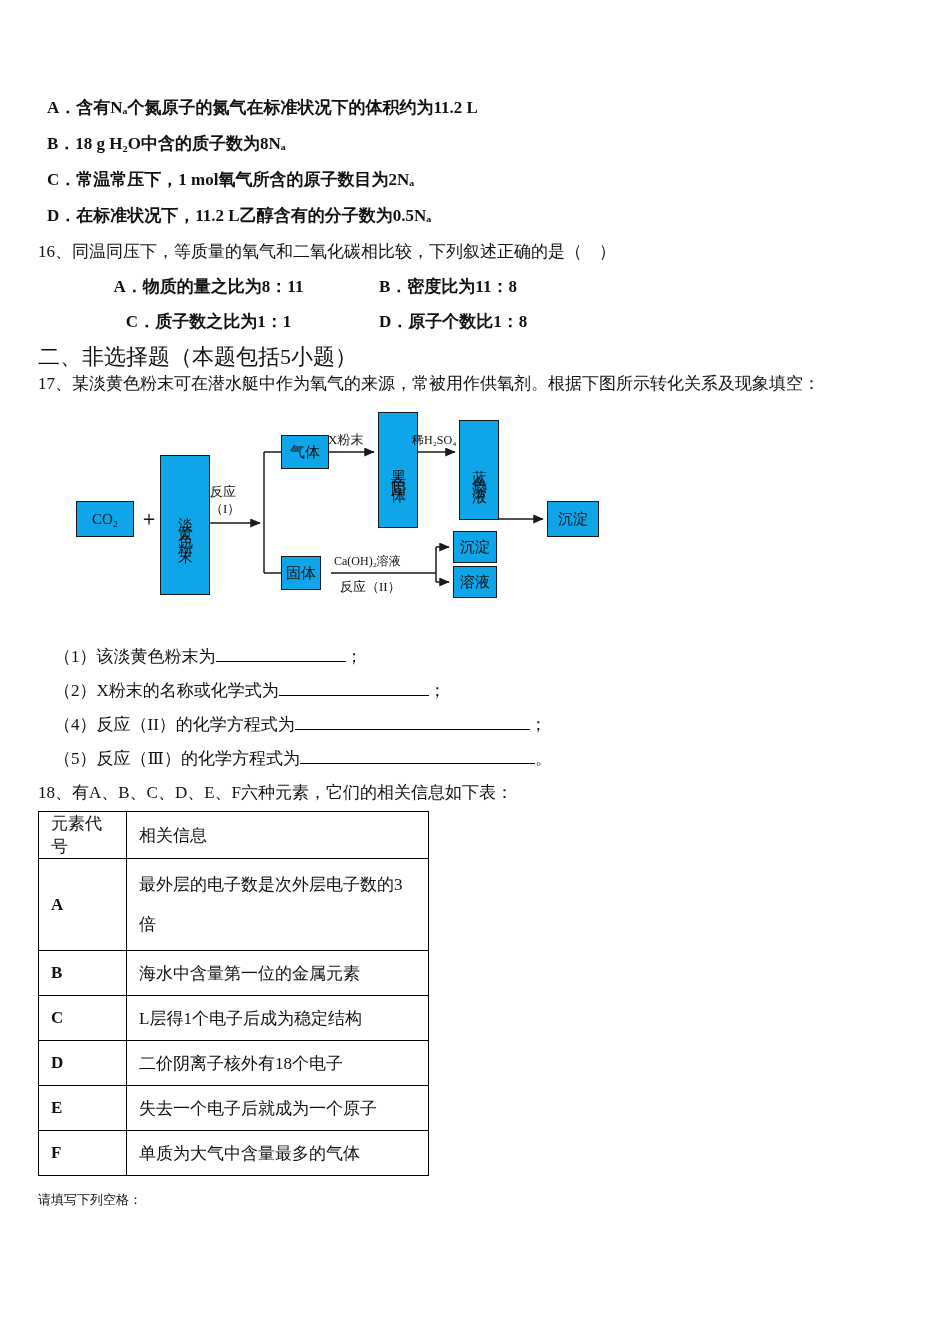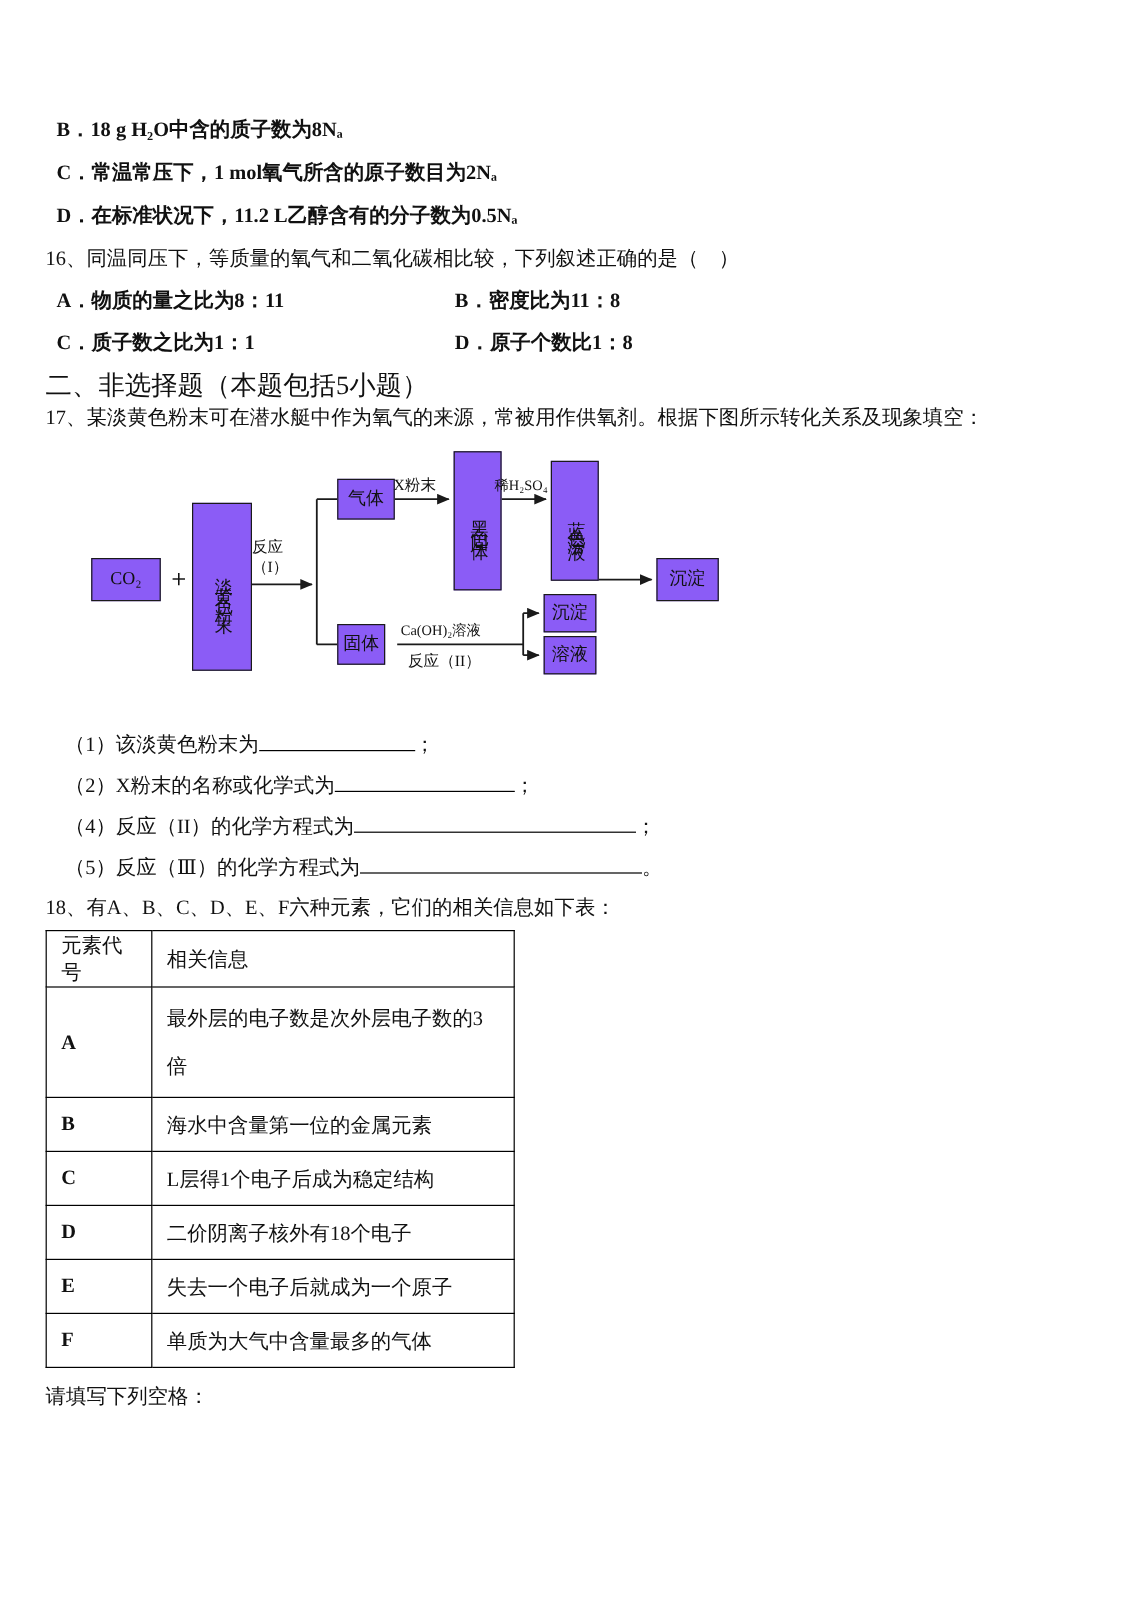--- a/index.html
+++ b/index.html
@@ -11,29 +11,29 @@
   }
   .page { padding:96px 40px 0 38px; }
 
   
   .opt { font-size:17px; font-weight:bold; line-height:23px; margin-bottom:13px; padding-left:9px; }
   
   .stem { font-size:17px; line-height:23px; margin-bottom:12px; }
   .stem.q16 { margin-top:4px; }
   
   .optrow { margin-bottom:12px; }
-  .opt2 { display:inline-block; font-size:17px; font-weight:bold; line-height:23px; padding-left:9px; }
+  .opt2 { display:inline-block; font-size:17px; font-weight:bold; line-height:23px; padding-left:9px;text-align:center; }
   .opt2.col1 { width:332px; }
   .section-heading { font-size:22px; line-height:23px; margin-top:9px; margin-bottom:4px; }
 
   
   .diagram { position:relative; width:580px; height:212px; margin:2px 0 26px 18px; }
   .diagram svg { position:absolute; left:0; top:0; }
   .dbox {
-    position:absolute; border:1.5px solid #1a1a1a; background:#8b5cf6;
+    position:absolute; border:1.5px solid #1a1a1a; background:#0ea5e9;
     display:flex; align-items:center; justify-content:center;
     font-size:15px; line-height:1; text-align:center;
   }
   .vbox { writing-mode:vertical-rl; text-orientation:upright; letter-spacing:6px; }
   .vbox.wide { letter-spacing:8px; }
   .dlabel { position:absolute; font-size:13px; line-height:17px; text-align:left; }
   .dlabel.small { font-size:12px; }
   .plus { position:absolute; font-size:20px; line-height:20px; }
 
   
@@ -50,28 +50,29 @@
     border:1.5px solid #000; font-size:17px; text-align:left;
     padding:0 12px; vertical-align:middle; font-weight:normal;
   }
   .elements tr { height:45px; }
   .elements tr.tall { height:92px; }
   .elements tr.tall td.col-info { line-height:40px; }
   .elements .col-code { width:88px; font-weight:bold; }
   .elements .col-info { width:302px; }
   .elements th.col-code { font-weight:normal;font-family:Liberation Mono, monospace; }
 
-  .footer-line { font-size:17px; line-height:24px; margin-top:12px; }
+  .footer-line { font-size:13px; line-height:24px; margin-top:12px; }
 </style>
 </head>
 <body>
 
 <div class="page">
 
   <div>
+    <p class="opt">A．含有Nₐ个氮原子的氮气在标准状况下的体积约为11.2 L</p>
     <p class="opt">B．18 g H₂O中含的质子数为8Nₐ</p>
     <p class="opt">C．常温常压下，1 mol氧气所含的原子数目为2Nₐ</p>
     <p class="opt">D．在标准状况下，11.2 L乙醇含有的分子数为0.5Nₐ</p>
   </div>
 
   <p class="stem q16">16、同温同压下，等质量的氧气和二氧化碳相比较，下列叙述正确的是（　）</p>
   <div class="optrow">
     <span class="opt2 col1">A．物质的量之比为8：11</span><span class="opt2">B．密度比为11：8</span>
   </div>
   <div class="optrow">

